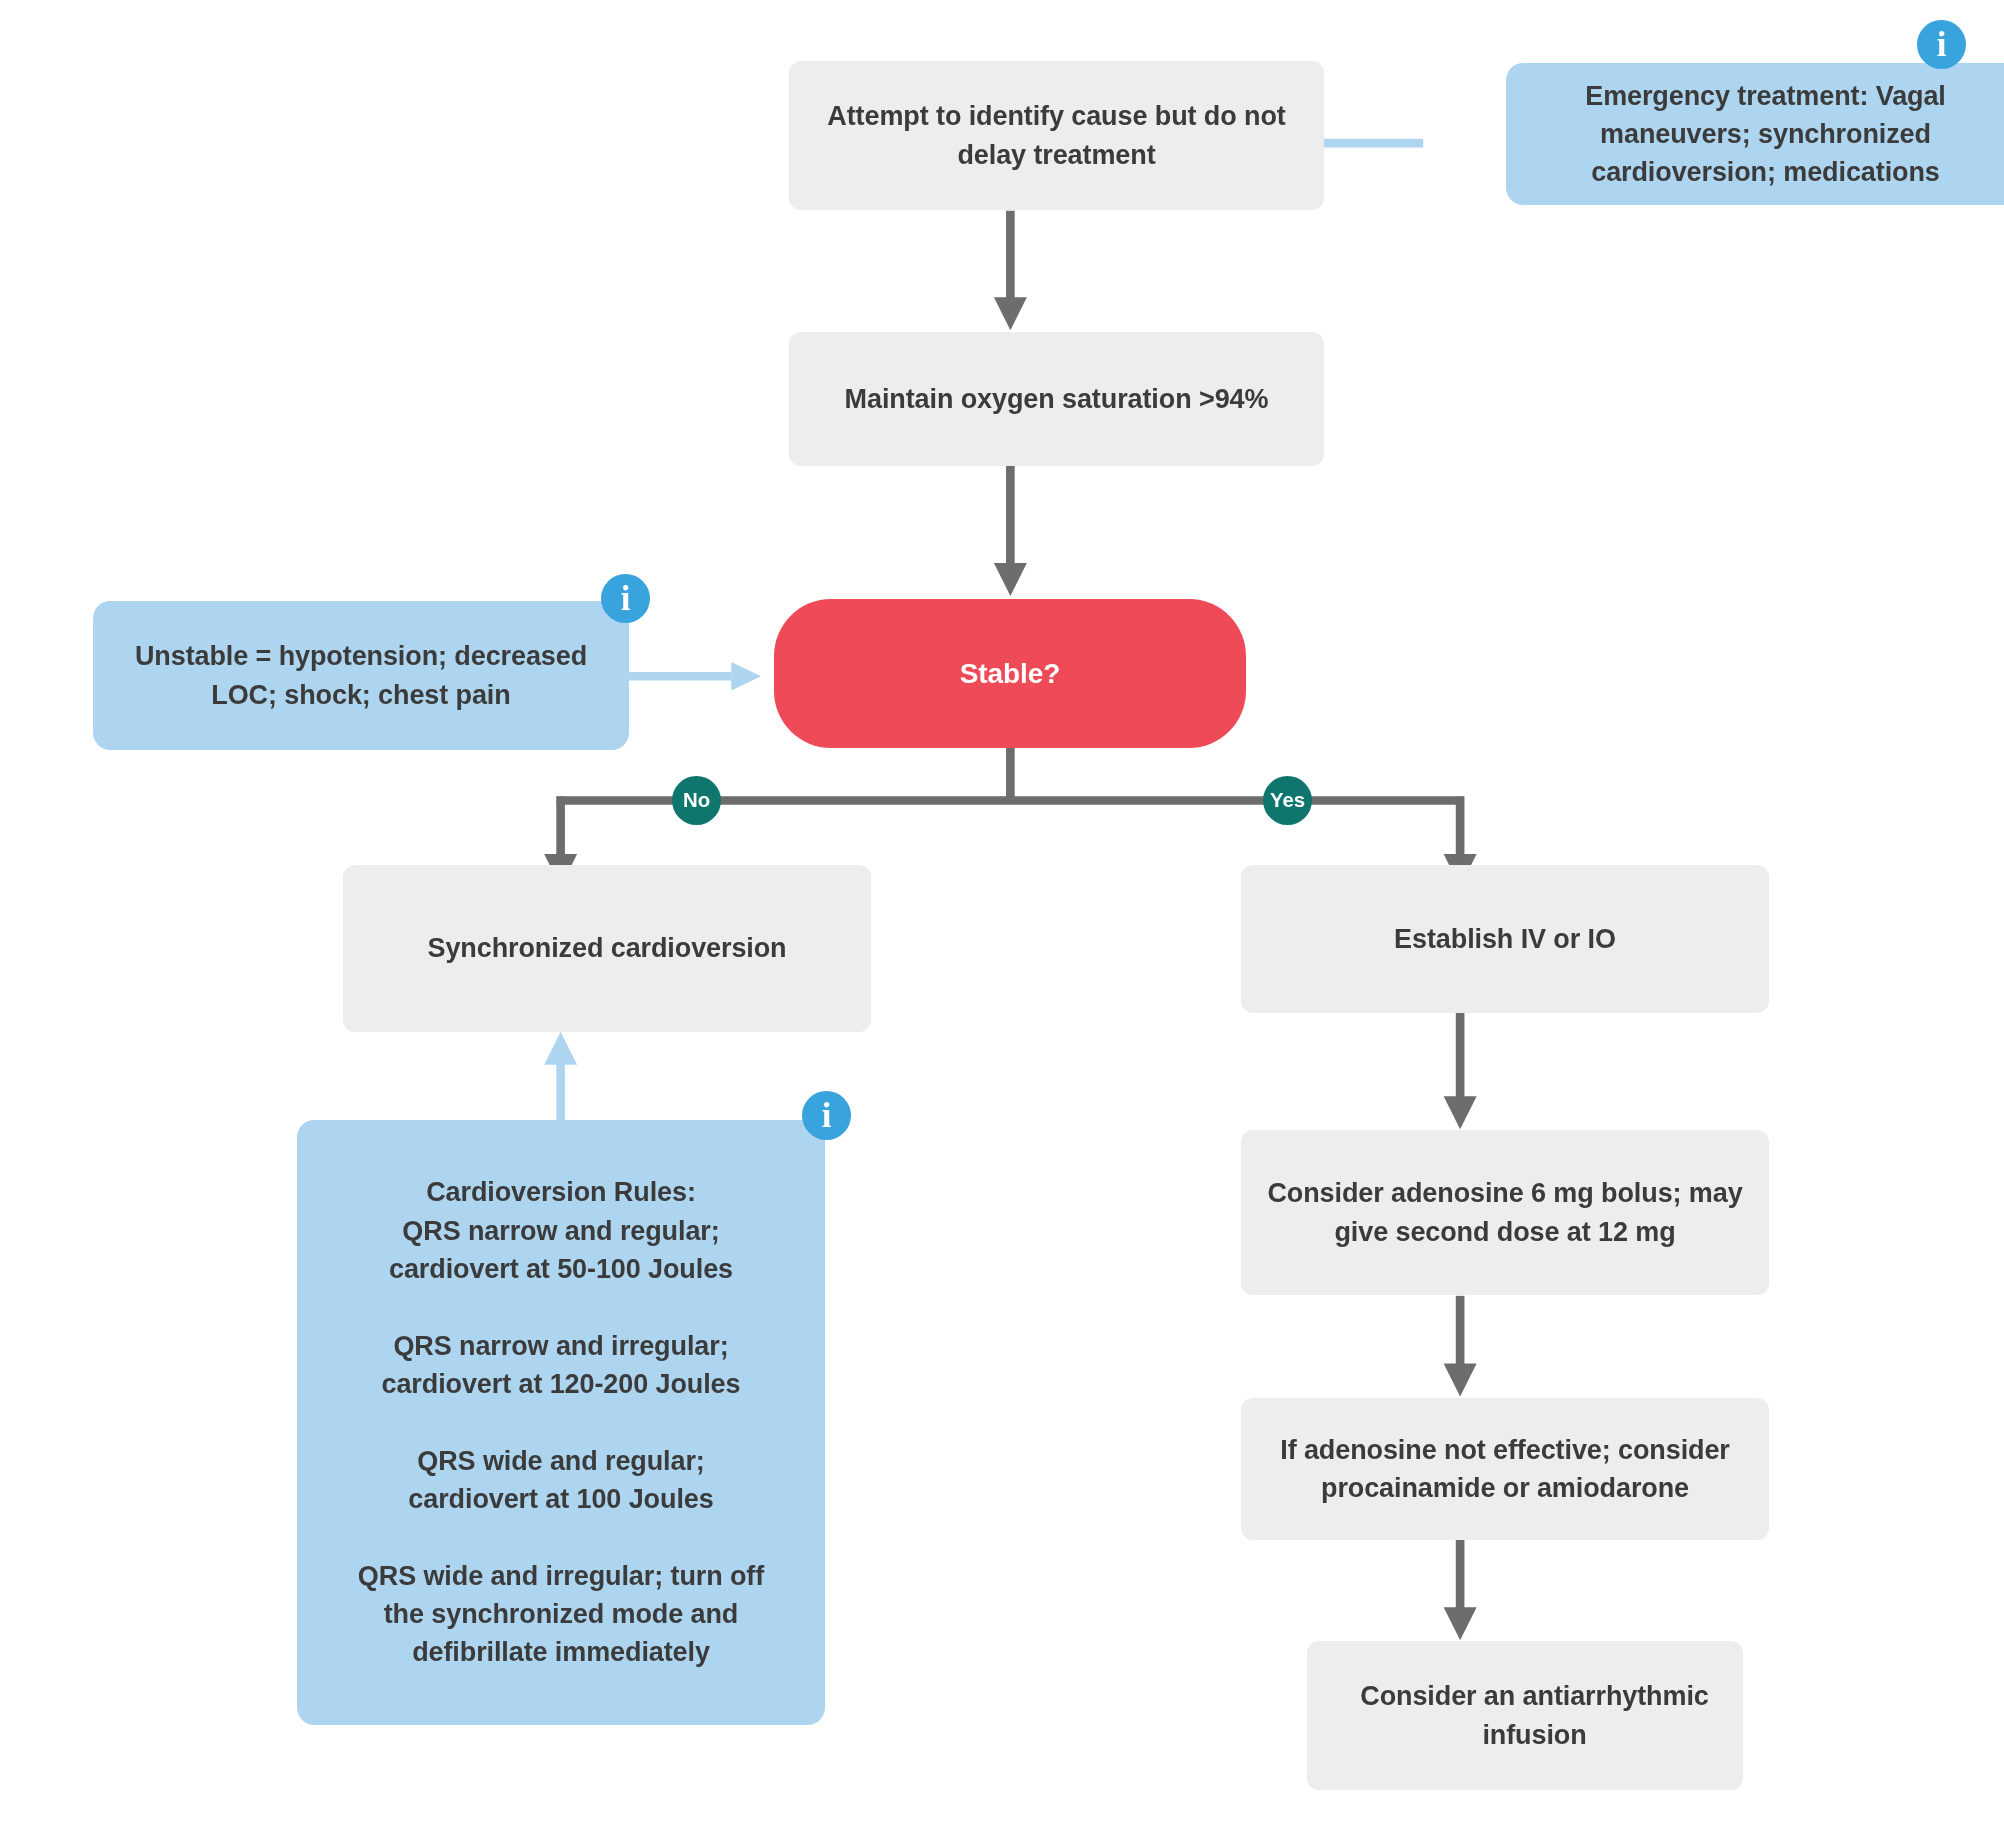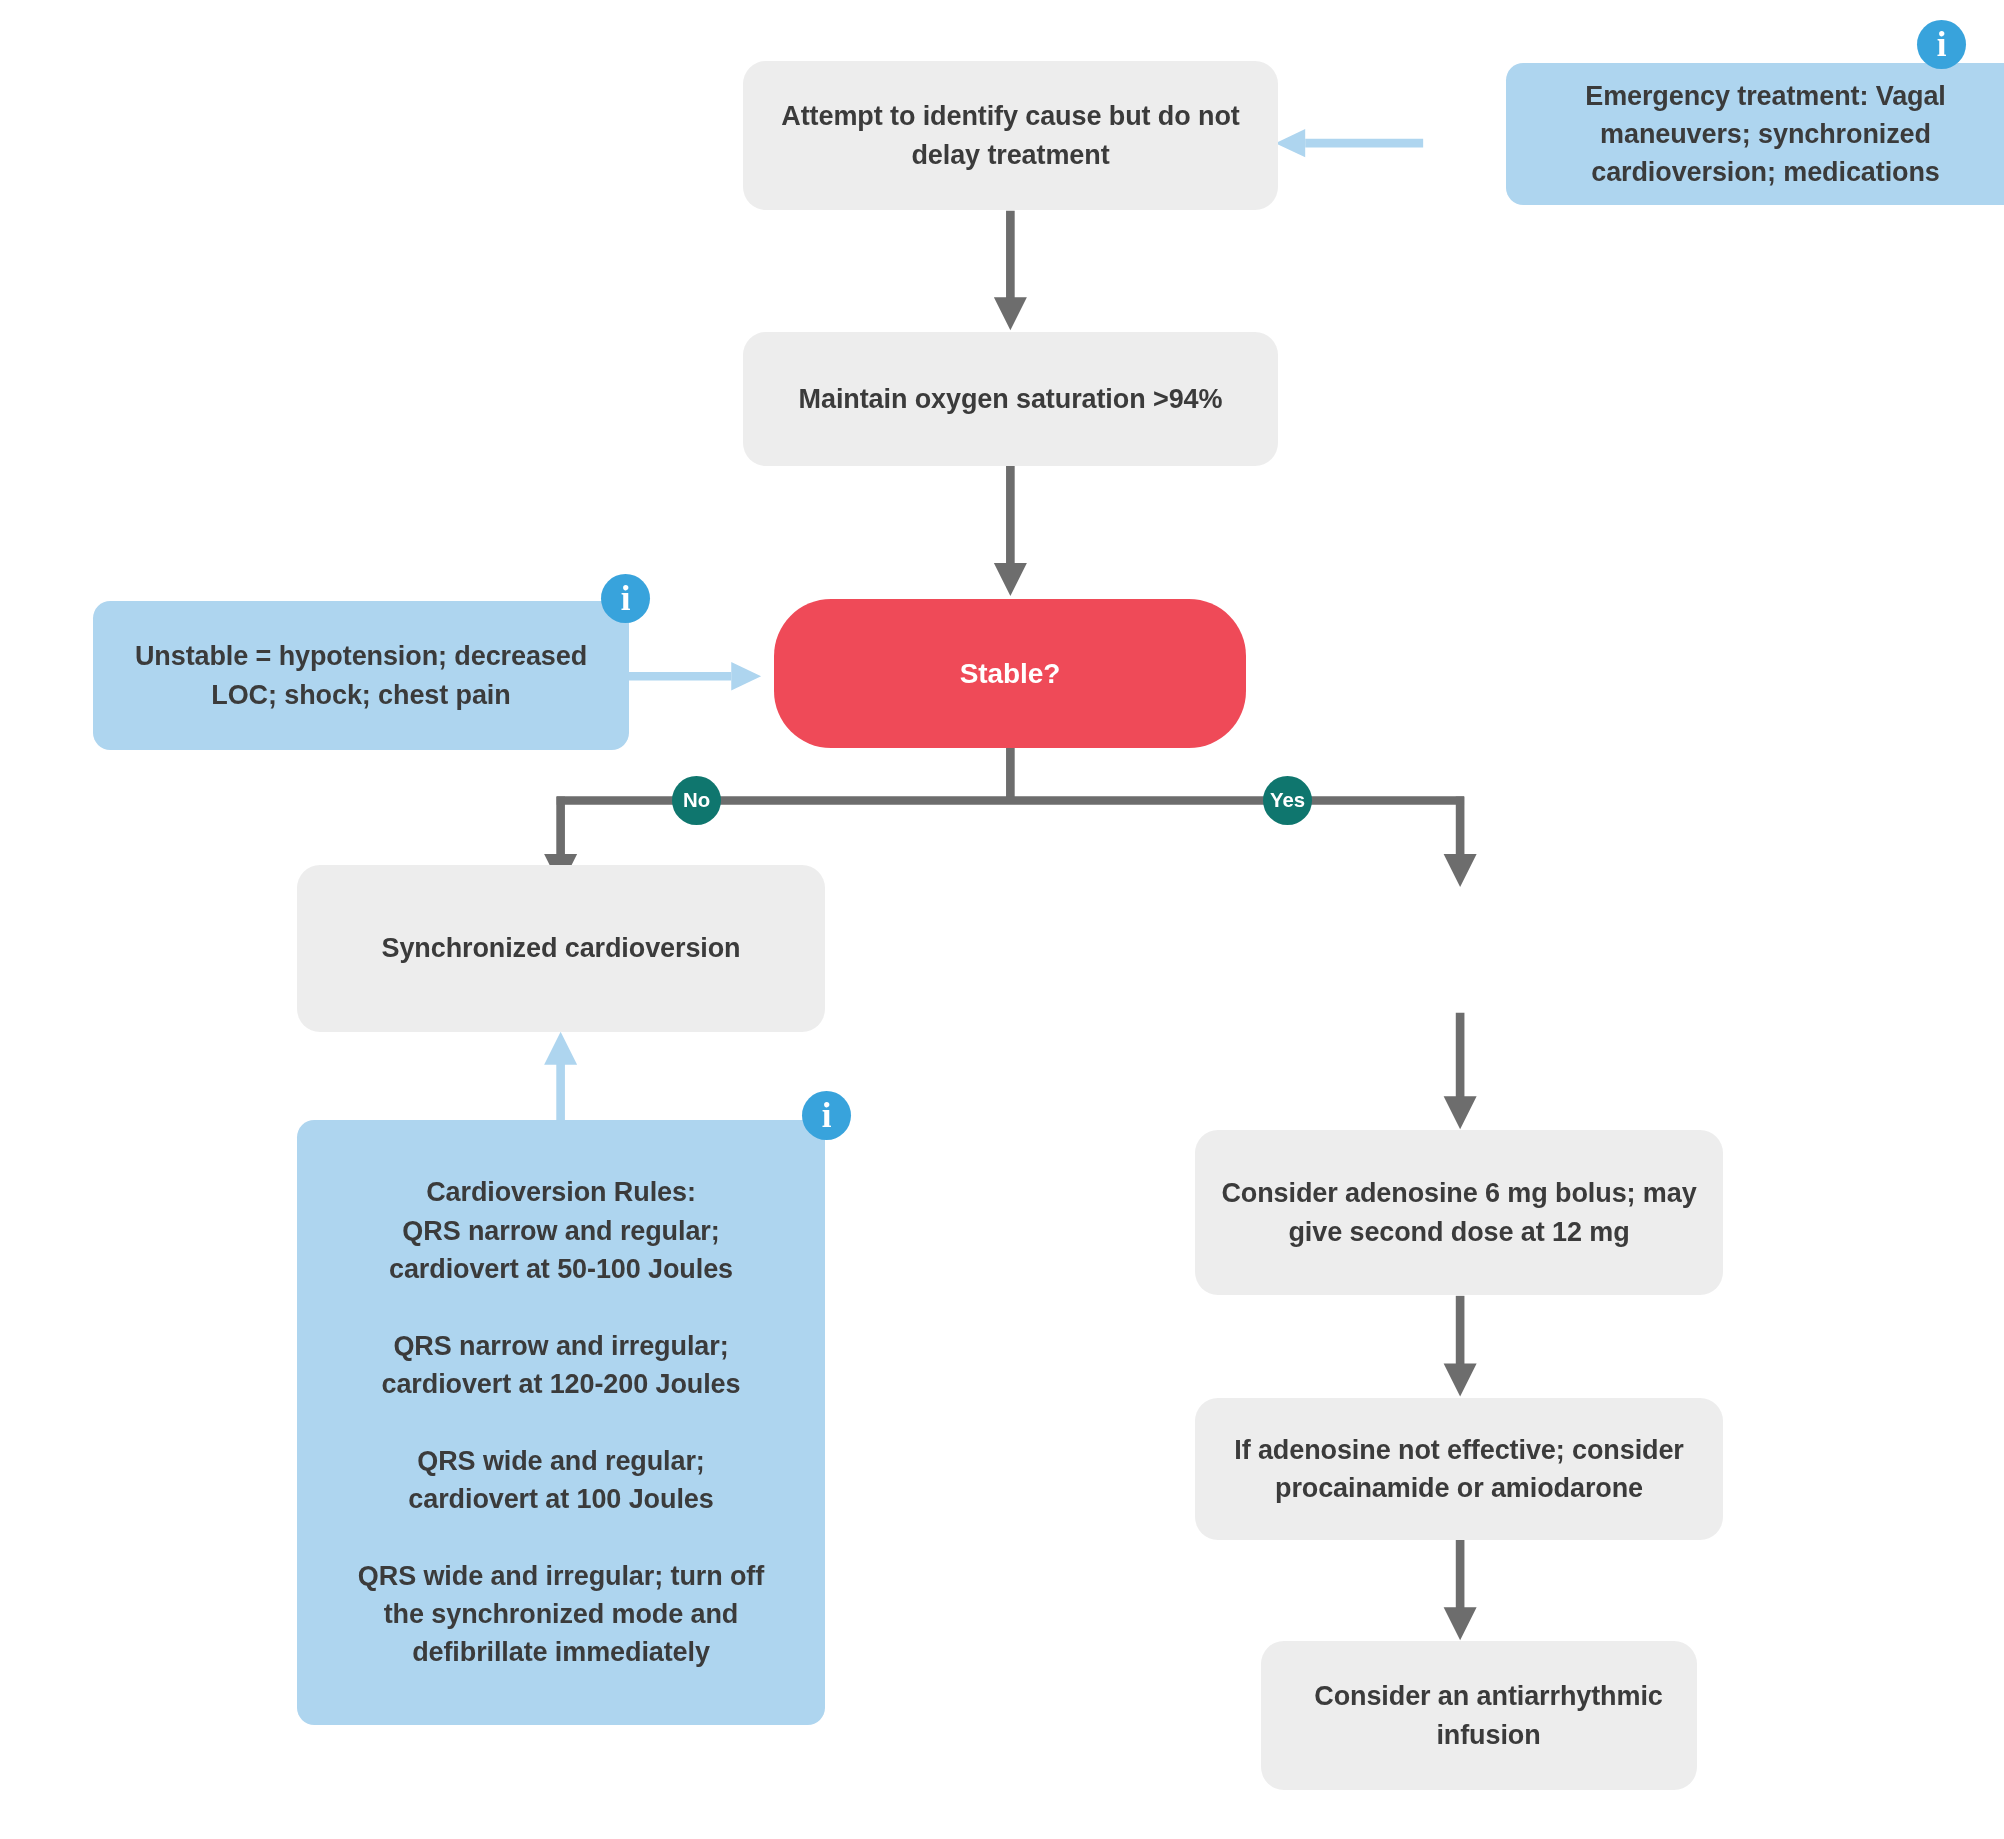--- a/index.html
+++ b/index.html
@@ -31,22 +31,23 @@
     align-items: center;
     justify-content: center;
     text-align: center;
     font-weight: bold;
     color: #3b3b3b;
     line-height: 1.42;
     letter-spacing: -0.1px;
   }
   .node-grey {
     background: #ededed;
-    border-radius: 23px;
+    border-radius: 12px;
     font-size: 27px;
+    margin-left: 46px;
   }
   .node-blue {
     background: #aed5ef;
     border-radius: 17.3px;
     font-size: 27px;
   }
   .node-red {
     background: #ef4a58;
     border-radius: 57px;
     color: #ffffff;
@@ -180,20 +181,23 @@
     <span>No</span>
   </div>
   <div class="branch-label" style="left:1263px; top:776px;">
     <span>Yes</span>
   </div>
 
   <div class="node node-grey" style="left:297px; top:865px; width:528px; height:167px;">
     <span class="node-inner">Synchronized cardioversion</span>
   </div>
 
+  <div class="node node-grey" style="left:1195px; top:865px; width:528px; height:148px;">
+    <span class="node-inner">Establish IV or IO</span>
+  </div>
 
   <div class="node node-blue" style="left:297px; top:1120px; width:528px; height:605px;">
     <span class="node-inner">Cardioversion Rules:
 QRS narrow and regular;
 cardiovert at 50-100 Joules
 
 QRS narrow and irregular;
 cardiovert at 120-200 Joules
 
 QRS wide and regular;

